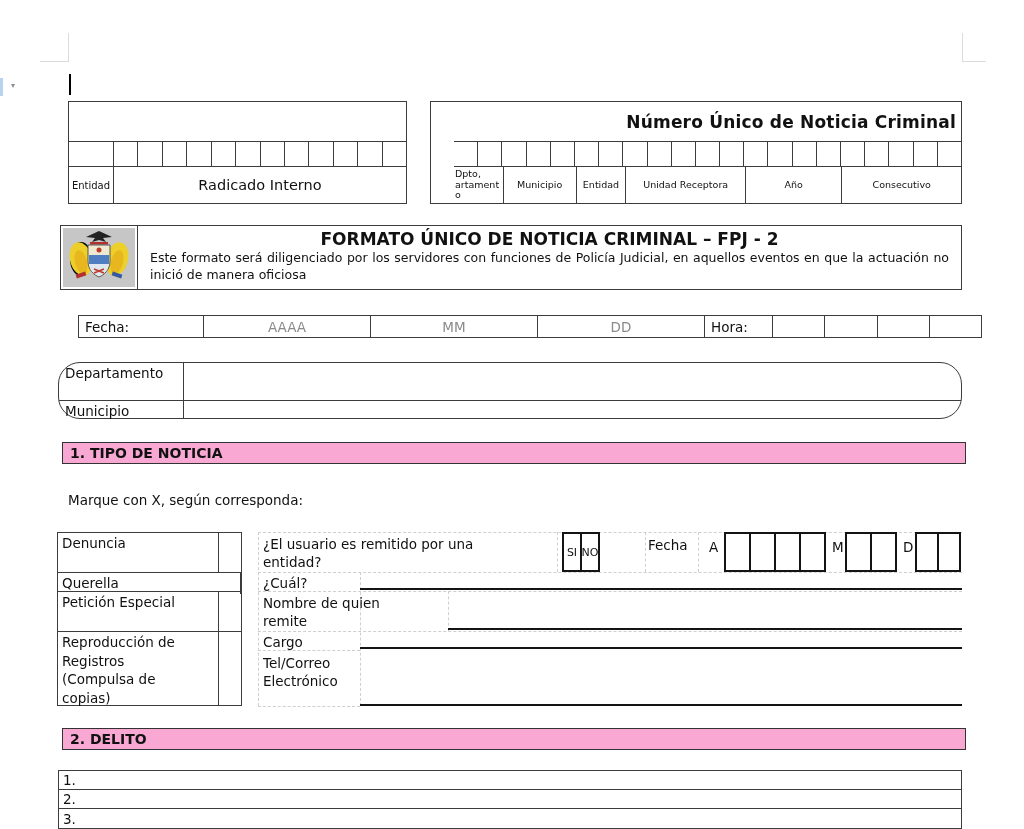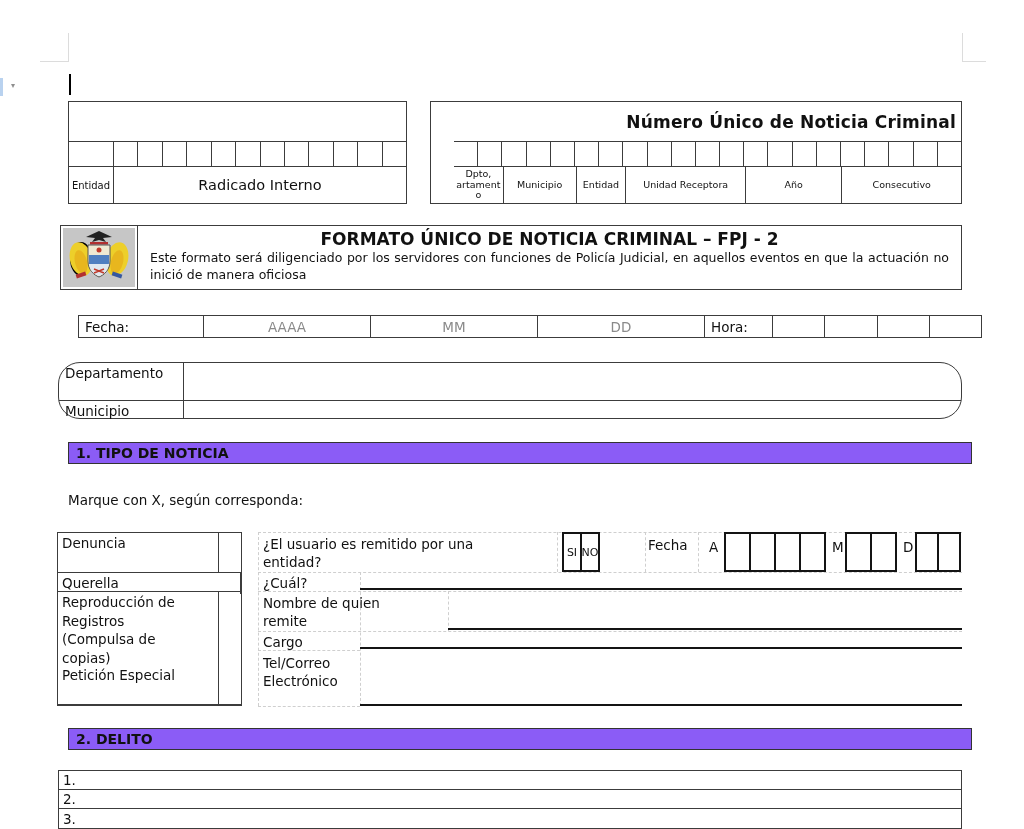--- a/index.html
+++ b/index.html
@@ -33,21 +33,21 @@
   #radicado .lblrow { height: 36px; }
   #radicado .entlbl { width: 45px; font-size: 10px; }
   #radicado .radlbl { flex: 1; font-size: 14.5px; }
 
   
   #nunc { left: 430px; top: 101px; width: 532px; height: 103px; padding-left: 23px; }
   #nunc .titlerow { height: 40px; display:flex; align-items:center; justify-content:flex-end;
     padding-right: 5px; font-weight: bold; font-size: 17px; letter-spacing: .2px; }
   #nunc .boxrow { height: 25px; display:flex; }
   #nunc .lblrow { height: 36px; display: flex; font-size: 9.5px; line-height: 1.15; }
-  #nunc .lblrow > div { display:flex; align-items:center; justify-content:center; text-align:center; padding:1px; }
+  #nunc .lblrow > div { display:flex; align-items:center; justify-content:center; padding:1px; }
 
   
   #fmt { left: 60px; top: 225px; width: 902px; height: 65px; display: flex; }
   #fmt .logocell { width: 77px; border-right: 1px solid #3c3c3c; padding: 2px; }
   #fmt .logobg { width: 100%; height: 100%; background: #c6c6c6; display:flex; align-items:center; justify-content:center; }
   #fmt .textcell { flex: 1; padding: 3px 12px 2px 12px; }
   #fmt .ftitle { text-align: center; font-weight: bold; font-size: 17px; }
   #fmt .fdesc { font-size: 12.5px; text-align: justify; line-height: 1.32; margin-top: 1px; }
 
   
@@ -60,22 +60,22 @@
   #fecha .hbox { flex: 1; }
 
   
   #loc { left: 58px; top: 362px; width: 904px; height: 57px; font-size: 13.5px; border-radius: 22px; }
   #loc .r1 { height: 38px; }
   #loc .r2 { height: 18px; }
   #loc .lab { width: 125px; padding: 1px 30px 0 6px; line-height: 1.35; }
   #loc .val { flex: 1; }
 
   
-  .sechdr { position: absolute; left: 68px; width: 904px; height: 22px;
-    background: #8b5cf6; border: 1px solid #333; font-weight: bold; font-size: 14px;
+  .sechdr { position: absolute; left: 62px; width: 904px; height: 22px;
+    background: #f9a8d4; border: 1px solid #333; font-weight: bold; font-size: 14px;
     display: flex; align-items: center; padding-left: 7px; }
   #sec1hdr { top: 442px; }
   #sec2hdr { top: 728px; }
 
   .instruction { position: absolute; left: 68px; top: 492px; font-size: 13.5px; }
 
   
   #opts { left: 57px; top: 532px; width: 185px; height: 174px; font-size: 13.5px; }
   #opts .row > .lab { flex: 1; border-right: 1px solid #3c3c3c; padding: 1px 4px; line-height: 1.38; }
   #opts .row > .cb { width: 22px; }
@@ -238,26 +238,26 @@
 
   <div class="tbl" id="opts">
     <div class="row r1 bb">
       <div class="lab">Denuncia</div>
       <div class="cb"></div>
     </div>
     <div class="row r2 bb">
       <div class="lab">Querella</div>
       <div class="cb"></div>
     </div>
+    <div class="row r3 bb">
+      <div class="lab">Petición Especial</div>
+      <div class="cb"></div>
+    </div>
     <div class="row r4">
       <div class="lab"><span class="wrap133">Reproducción de Registros (Compulsa de copias)</span></div>
-      <div class="cb"></div>
-    </div>
-    <div class="row r3 bb">
-      <div class="lab">Petición Especial</div>
       <div class="cb"></div>
     </div>
   </div>
 
   <div class="dh" style="left:258px;top:532px;width:704px;"></div>
   <div class="dh" style="left:258px;top:572px;width:704px;"></div>
   <div class="dh" style="left:258px;top:591px;width:704px;"></div>
   <div class="dh" style="left:258px;top:631px;width:704px;"></div>
   <div class="dh" style="left:258px;top:650px;width:102px;"></div>
   <div class="dh" style="left:258px;top:706px;width:102px;"></div>

